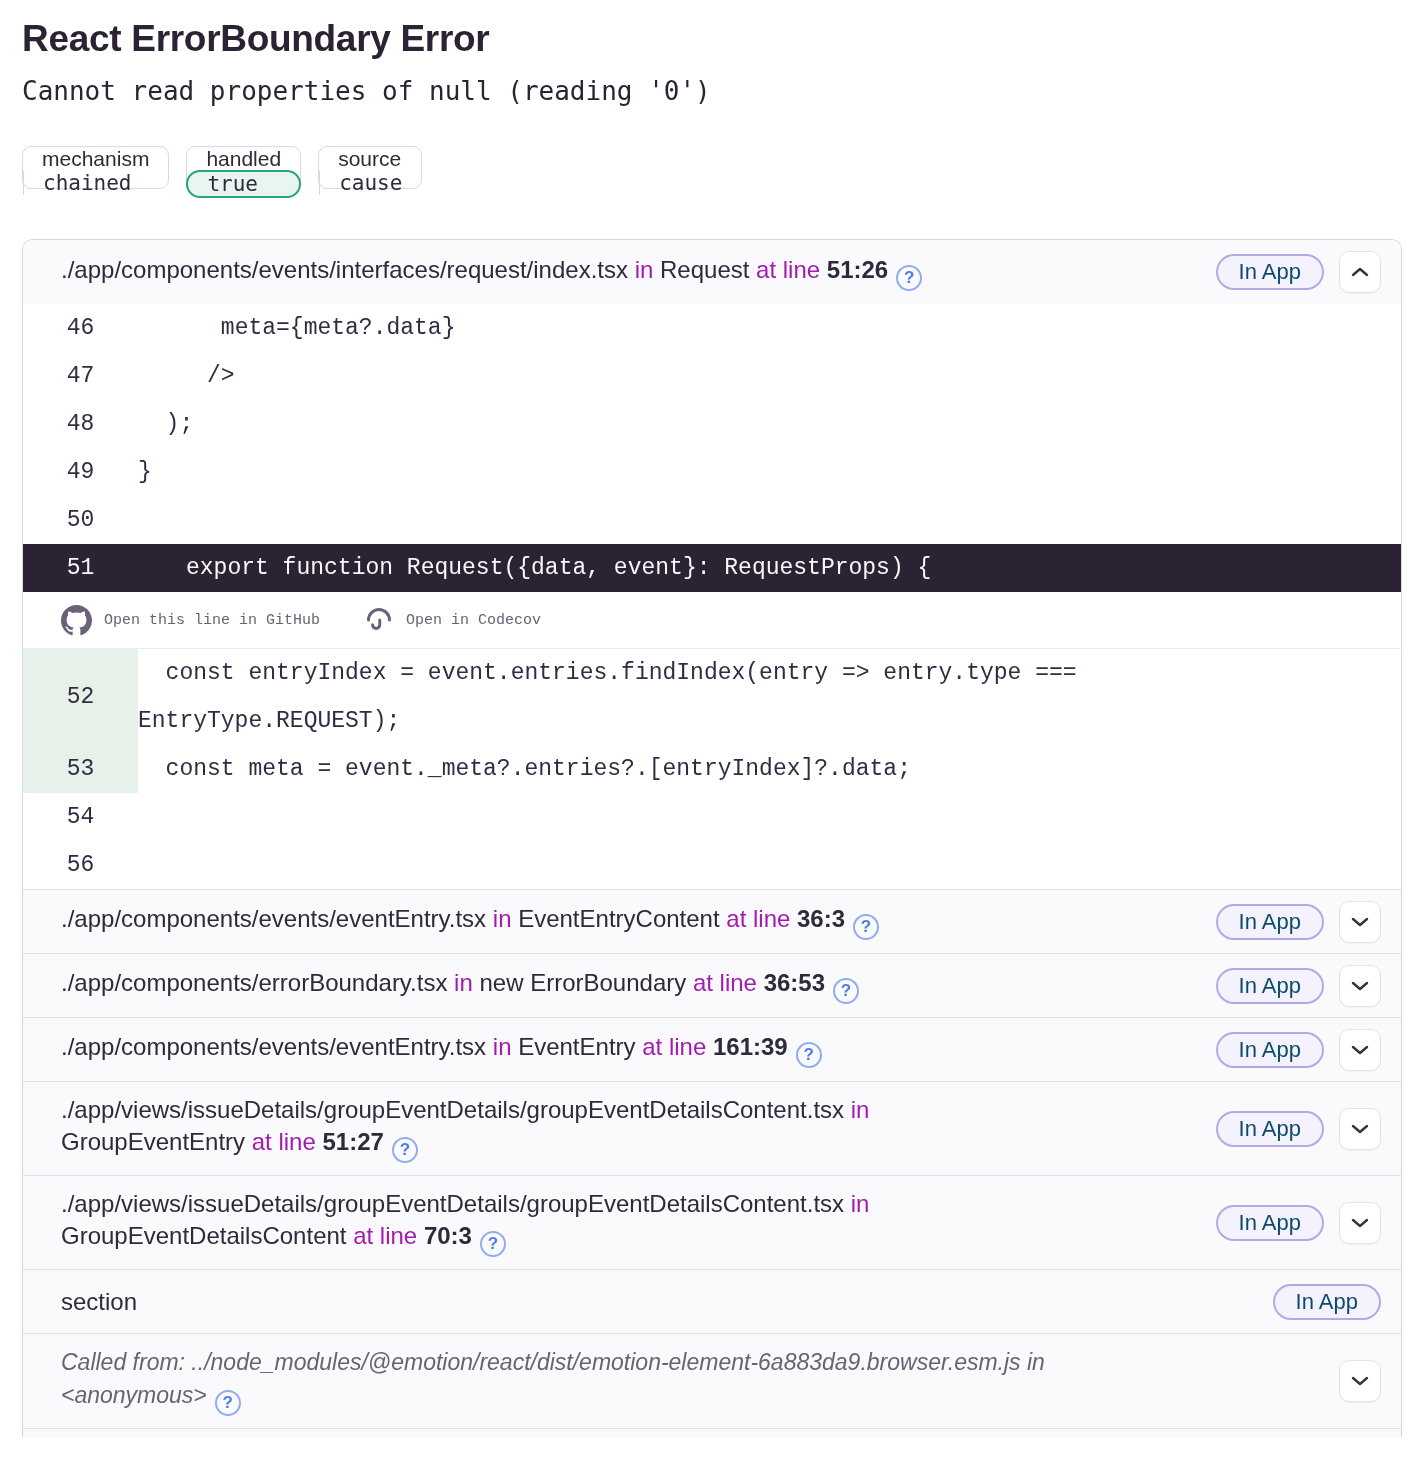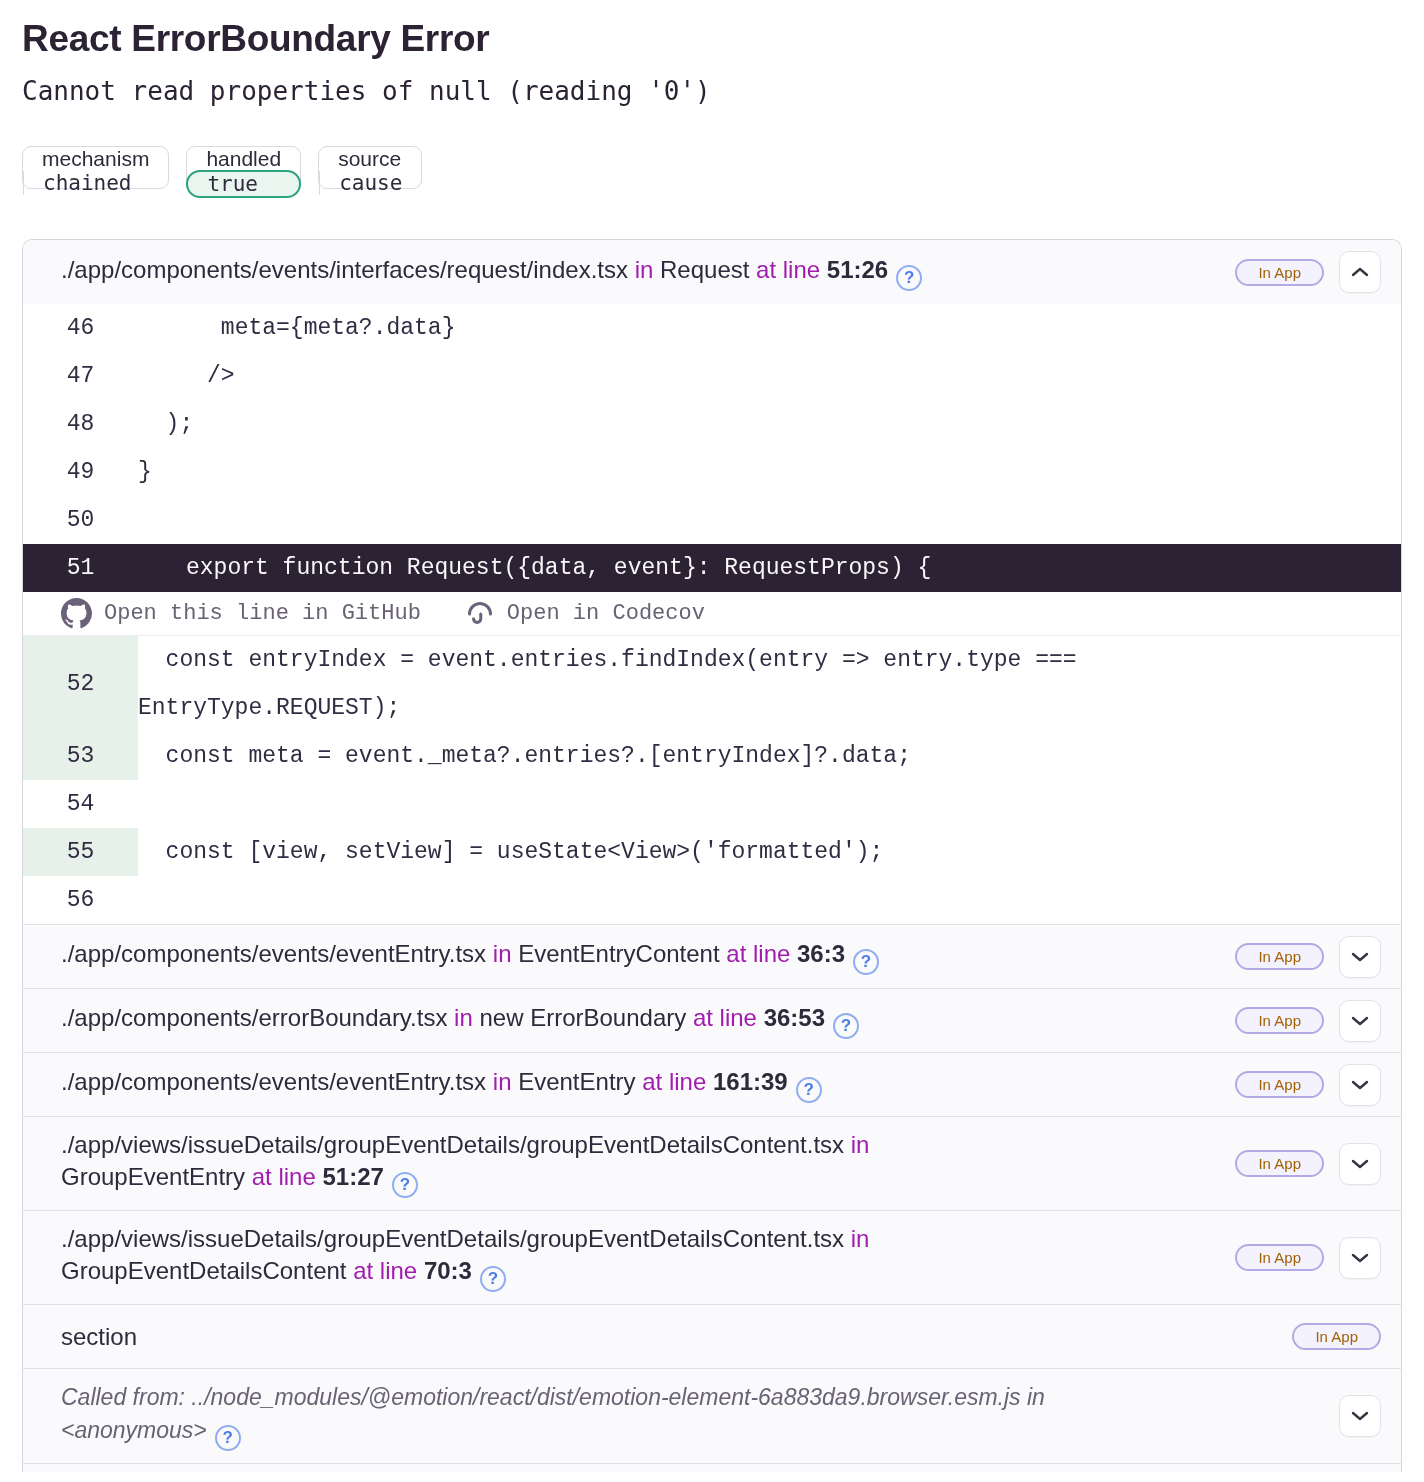--- a/index.html
+++ b/index.html
@@ -34,43 +34,43 @@
   .muted { color:#a21caf; }
   .lineno { font-weight:600; color:#2f2a3b; }
   .help {
     display:inline-flex; align-items:center; justify-content:center;
     width:26px; height:26px; border:2px solid #8fadf0; border-radius:50%;
     color:#4a7de8; font-size:17px; font-weight:700; margin-left:8px;
     vertical-align:-5px; flex:none;
   }
   .badge {
     background:#f4f2fc; border:2px solid #b3aae5; border-radius:22px;
-    padding:3px 21px; font-size:15px; color:#a16207; white-space:nowrap; flex:none;
+    padding:3px 21px; font-size:22px; color:#0c4a6e; white-space:nowrap; flex:none;
   }
   .chev-btn {
     width:42px; height:42px; margin-left:15px; flex:none;
     background:#fff; border:1px solid #e4e1e8; border-radius:10px;
     display:flex; align-items:center; justify-content:center;
     box-shadow:0 1px 1px rgba(43,34,51,0.04);
   }
   .chev-btn svg { display:block; }
 
   
   .code { background:#fff; font-family:Liberation Mono, monospace; font-size:23px; color:#322b42; }
   .code-row { display:flex; min-height:48px; }
   .gutter { width:115px; flex:none; display:flex; align-items:center; justify-content:center; line-height:48px; }
   .src { flex:1; white-space:pre-wrap; line-height:48px; padding-right:24px; word-break:break-word; }
   .code-row.active { background:#2b2233;gap:48px; }
   .code-row.active .gutter, .code-row.active .src { color:#faf7fb; }
   .code-row.ctx .gutter { background:#e6f2e9; }
 
   .gh-row {
     display:flex; align-items:center; gap:14px;
-    background:#fff; height:44px; padding-left:38px;
-    border-bottom:1px solid #edeaf0; font-size:22px; color:#696273;
+    background:#fff; height:57px; padding-left:38px;
+    border-bottom:1px solid #edeaf0; font-size:15px; color:#696273;
   }
   .gh-link { display:flex; align-items:center; gap:12px; }
   .gh-link + .gh-link { margin-left:30px; }
   .gh-row svg { display:block; }
 
   
   .called { font-style:italic; color:#696273; font-size:23px; line-height:33px; white-space:pre-wrap; }
   .stub { height:9px; background:#faf9fb; border-top:1px solid #e4e0e8; }
 </style>
 </head>
@@ -162,24 +162,20 @@
 EntryType.REQUEST);</div>
       </div>
       <div class="code-row ctx">
         <div class="gutter">53</div>
         <div class="src">  const meta = event._meta?.entries?.[entryIndex]?.data;</div>
       </div>
       <div class="code-row">
         <div class="gutter">54</div>
         <div class="src"></div>
       </div>
-      <div class="code-row ctx">
-        <div class="gutter">55</div>
-        <div class="src">  const [view, setView] = useState&lt;View&gt;('formatted');</div>
-      </div>
       <div class="code-row">
         <div class="gutter">56</div>
         <div class="src"></div>
       </div>
     </div>
 
     <div class="frame-row">
       <div class="frame-title">
         <span>./app/components/events/eventEntry.tsx</span>
         <span class="muted">in</span>

